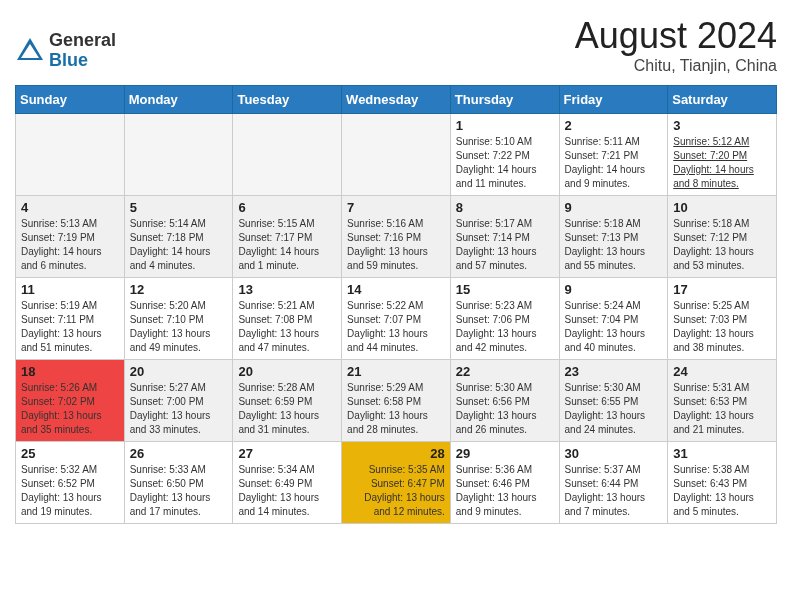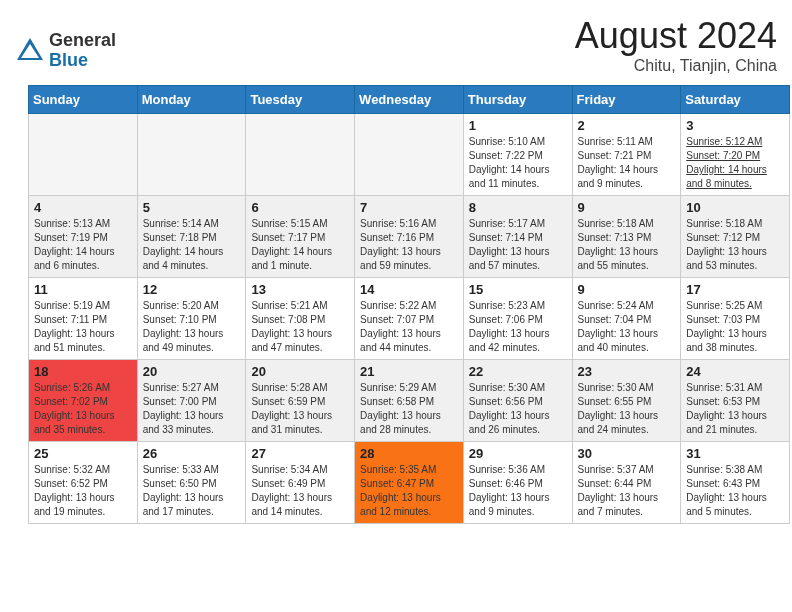--- a/index.html
+++ b/index.html
@@ -50,21 +50,20 @@
       color: #222;
     }
     .location-title {
       font-size: 16px;
       color: #444;
     }
     .calendar {
       width: 100%;
       border-collapse: collapse;
       border: 1px solid #ccc;
-      margin-left: 13px;
     }
     .calendar th {
       background-color: #2a7abf;
       color: #fff;
       font-size: 13px;
       font-weight: bold;
       padding: 6px 4px;
       border: 1px solid #1a6aa0;
       text-align: left;
     }
@@ -325,21 +324,21 @@
 Daylight: 13 hours
 and 17 minutes.</div>
         </td>
         <td style="background: rgb(255, 255, 255);">
           <span class="day-number">27</span>
           <div class="day-info" style="white-space: pre-line;">Sunrise: 5:34 AM
 Sunset: 6:49 PM
 Daylight: 13 hours
 and 14 minutes.</div>
         </td>
-        <td style="background: #f97316;">
+        <td style="background: #eab308; text-align: right;">
           <span class="day-number">28</span>
           <div class="day-info" style="white-space: pre-line;">Sunrise: 5:35 AM
 Sunset: 6:47 PM
 Daylight: 13 hours
 and 12 minutes.</div>
         </td>
         <td style="background: rgb(255, 255, 255);">
           <span class="day-number">29</span>
           <div class="day-info" style="white-space: pre-line;">Sunrise: 5:36 AM
 Sunset: 6:46 PM

